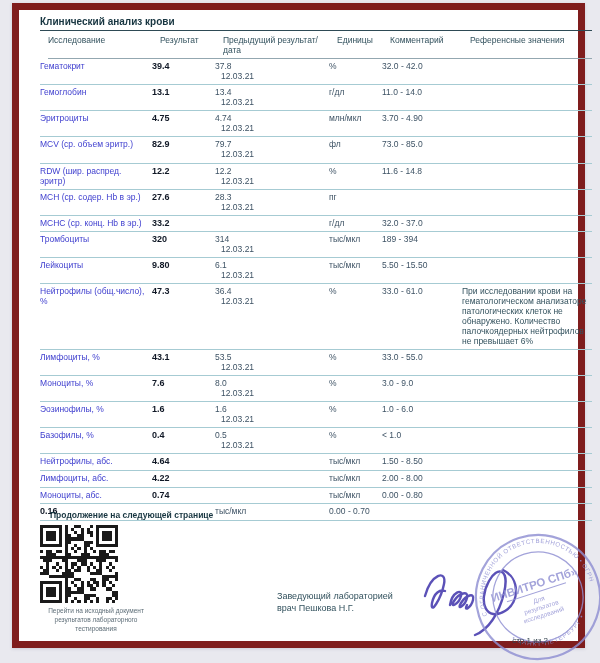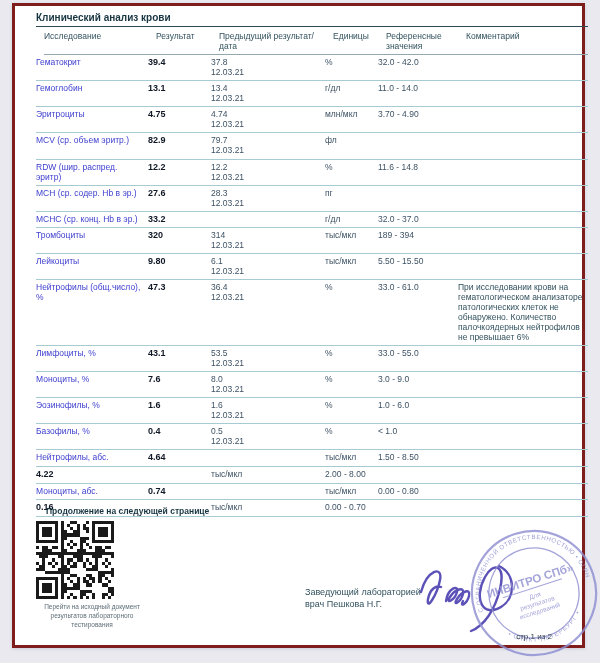--- a/index.html
+++ b/index.html
@@ -7,21 +7,21 @@
     width:600px;height:663px;
     background:#e9e9ef;
     font-family:"Liberation Sans","DejaVu Sans",sans-serif;
     position:relative;overflow:hidden;
     -webkit-font-smoothing:antialiased;
   }
   .page{
     position:absolute;left:12px;top:3px;
     width:573px;height:645px;
     background:#ffffff;
-    border:3px solid #7f1d1d;
+    border:7px solid #7f1d1d;
     box-shadow:0 1px 3px rgba(80,80,110,.18);
     box-sizing:border-box;
   }
   .content{padding:6px 0 0 21px;}
   .doc-title{
     font-size:10px;font-weight:bold;color:#173540;
     width:552px;
     padding-bottom:3px;
     border-bottom:1.5px solid #2e4a55;
   }
@@ -36,34 +36,34 @@
     font-size:8.5px;color:#33525e;
     padding:4px 4px 3px 0;line-height:1.2;
   }
   .td{
     font-size:8.5px;color:#3d5264;
     padding:2px 4px 3px 0;line-height:1.18;
   }
   .td.c-name{color:#4040cf;}
   .td.c-res{font-weight:bold;color:#101826;font-size:9px;}
   .td.c-com{color:#33525e;}
-  .prev-date{color:#3d5264;}
+  .prev-date{color:#3d5264;margin-left:6px;}
   .continuation{
     position:absolute;left:31px;top:500px;
     font-size:8.5px;font-weight:bold;color:#173540;
   }
   .qr-wrap{position:absolute;left:21px;top:515px;width:120px;}
   .qr{display:block;}
   .qr-caption{
     margin-top:4px;width:112px;
     font-size:6.5px;line-height:1.35;color:#5d6d77;text-align:center;
   }
   .signer{
     position:absolute;left:258px;top:580px;
-    font-size:9px;line-height:1.35;color:#33525e;margin-left:32px;
+    font-size:9px;line-height:1.35;color:#33525e;
   }
   .signature{position:absolute;left:398px;top:548px;}
   .stamp{position:absolute;left:448px;top:516px;opacity:.82;}
   .pagenum{
     position:absolute;right:30px;top:626px;
     font-size:8px;color:#33424e;padding-left:44px;
   }
 </style>
 </head>
 <body>
@@ -71,22 +71,22 @@
 <div class="page">
   <div class="content">
     <div class="doc-title">Клинический анализ крови</div>
 
     <div class="tbl">
       <div class="tr head">
         <div class="th">Исследование</div>
         <div class="th">Результат</div>
         <div class="th">Предыдущий результат/дата</div>
         <div class="th">Единицы</div>
+        <div class="th">Комментарий</div>
         <div class="th">Референсные значения</div>
-        <div class="th">Комментарий</div>
       </div>
       <div>
   <div class="tr">
     <div class="td c-name">Гематокрит</div>
     <div class="td c-res">39.4</div>
     <div class="td c-prev">
       <div>37.8</div>
       <div class="prev-date">12.03.21</div>
     </div>
     <div class="td c-units">%</div>
@@ -119,20 +119,21 @@
   </div>
 
   <div class="tr">
     <div class="td c-name">MCV (ср. объем эритр.)</div>
     <div class="td c-res">82.9</div>
     <div class="td c-prev">
       <div>79.7</div>
       <div class="prev-date">12.03.21</div>
     </div>
     <div class="td c-units">фл</div>
+    <div class="td c-ref">73.0 - 85.0</div>
     <div class="td c-com"></div>
   </div>
 
   <div class="tr">
     <div class="td c-name">RDW (шир. распред. эритр)</div>
     <div class="td c-res">12.2</div>
     <div class="td c-prev">
       <div>12.2</div>
       <div class="prev-date">12.03.21</div>
     </div>
@@ -254,20 +255,21 @@
     <div class="td c-prev">
       <div></div>
       <div class="prev-date"></div>
     </div>
     <div class="td c-units">тыс/мкл</div>
     <div class="td c-ref">1.50 - 8.50</div>
     <div class="td c-com"></div>
   </div>
 
   <div class="tr">
+    <div class="td c-name">Лимфоциты, абс.</div>
     <div class="td c-res">4.22</div>
     <div class="td c-prev">
       <div></div>
       <div class="prev-date"></div>
     </div>
     <div class="td c-units">тыс/мкл</div>
     <div class="td c-ref">2.00 - 8.00</div>
     <div class="td c-com"></div>
   </div>
 

